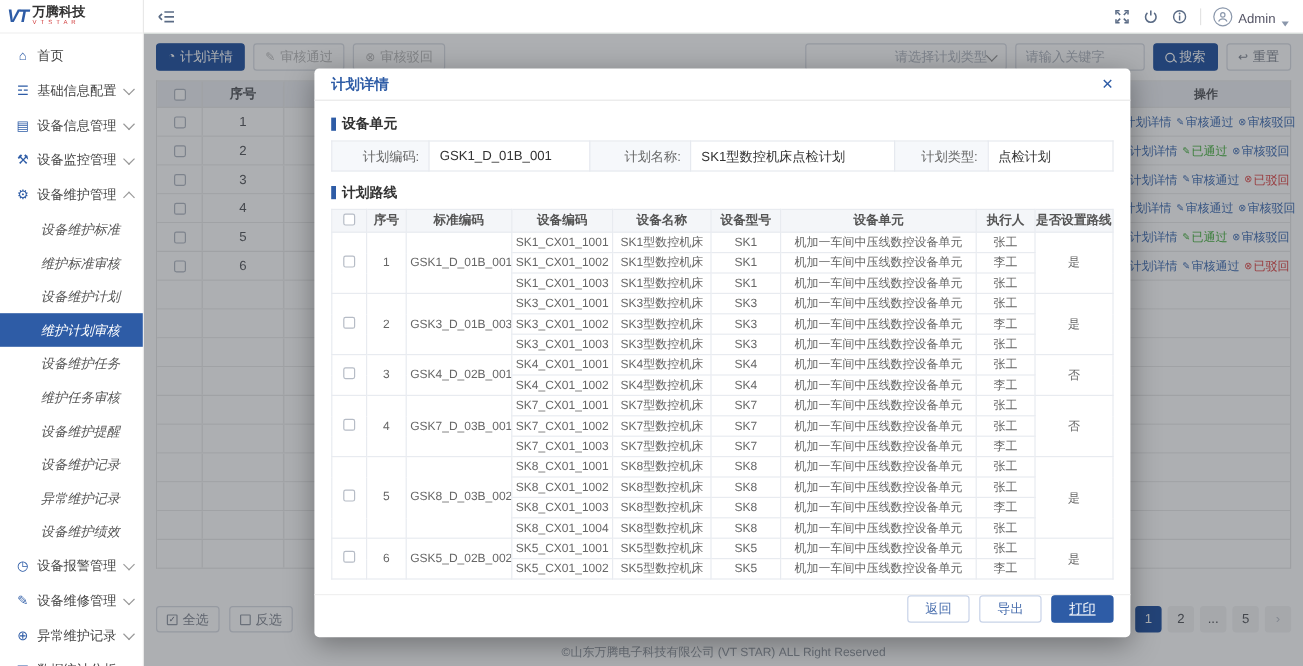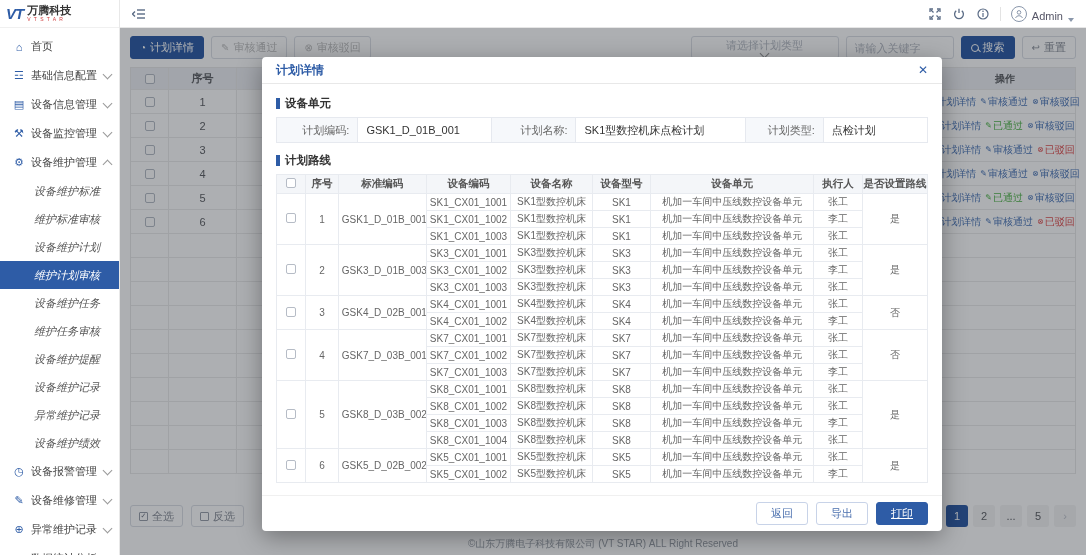--- a/index.html
+++ b/index.html
@@ -35,21 +35,21 @@
   .caret { width:0; height:0; border-left:3px solid transparent; border-right:3px solid transparent; border-top:4px solid #8a97ab; }
 
   
   .content { position:absolute; left:120px; top:28px; right:0; bottom:0; background:#fff; }
   .ctoolbar { display:flex; align-items:center; padding:8px 10px; gap:7px; }
   .btn { height:23px; padding:0 9px; border:1px solid #dcdfe6; background:#fff; border-radius:3px; font-size:11px; color:#bfbfbf; display:inline-flex; align-items:center; gap:4px; cursor:pointer; white-space:nowrap; }
   .btn .bic { font-size:10px; }
   .btn-primary { background:#2e5ca6; border-color:#2e5ca6; color:#fff; }
   .spacer { flex:1; }
   .fld { height:23px; border:1px solid #dcdfe6; border-radius:3px; background:#fff; display:flex; align-items:center; padding:0 8px; color:#b7bcc5; font-size:11px; }
-  .fld.select { width:148px; justify-content:center;flex-direction:column; }
+  .fld.select { width:168px; justify-content:flex-end; }
   .fld.input { width:108px; border:none; padding:0; }
   .fld.input input { width:100%; height:100%; border:1px solid #dcdfe6; border-radius:3px; padding:0 8px; font-size:11px; color:#666; font-family:inherit; }
   .fld.input input::placeholder { color:#b7bcc5; }
   .mag { width:8px; height:8px; border:1.4px solid #fff; border-radius:50%; position:relative; display:inline-block; }
   .mag::after { content:""; position:absolute; width:4px; height:1.4px; background:#fff; transform:rotate(45deg); right:-3px; bottom:-1px; }
   .btn-reset { color:#8a8f99; }
 
   .btable { margin:0 10px; border:1px solid #e8e8e8; border-bottom:none; }
   .brow { display:flex; height:24px; border-bottom:1px solid #ebebeb; background:#fff; align-items:stretch; }
   .brow.head { background:#eef0f4; height:22px; font-weight:bold; color:#555; }
@@ -85,21 +85,21 @@
   .sect .stitle { font-weight:bold; font-size:11.5px; color:#333; }
 
   table.binfo { width:100%; border-collapse:collapse; table-layout:fixed; }
   table.binfo td { border:1px solid #e6e9ef; height:25px; font-size:11px; padding:0 8px; }
   td.blabel { background:#f6f8fb; color:#666; text-align:right; }
   td.bval { background:#fff; color:#333; text-align:left; }
 
   table.route { width:100%; border-collapse:collapse; table-layout:fixed; margin-top:2px; }
   table.route th { background:#f4f6f9; border:1px solid #e8ebf0; height:19px; font-size:10.5px; color:#555; font-weight:bold; }
   table.route td { border:1px solid #e8ebf0; height:17px; font-size:10px; color:#666; text-align:center; padding:0 3px; white-space:nowrap; overflow:hidden; }
-  .m-foot { flex:none; height:36px; display:flex; align-items:center; justify-content:flex-end; gap:8px; padding:0 14px; border-top:1px solid #f0f0f0; }
+  .m-foot { flex:none; height:36px; display:flex; justify-content:flex-end; gap:8px; padding:0 14px; border-top:1px solid #f0f0f0; }
   .mbtn { height:23px; padding:0 14px; border-radius:3px; border:1px solid #c8d3e8; background:#fff; color:#4a6fae; font-size:11px; display:inline-flex; align-items:center; cursor:pointer; }
   .mbtn.primary { background:#2e5ca6; border-color:#2e5ca6; color:#fff;text-decoration:underline; }
 </style>
 </head>
 <body>
 
 <div class="stage">
 
   <aside class="sidebar">
     <div class="logo">

